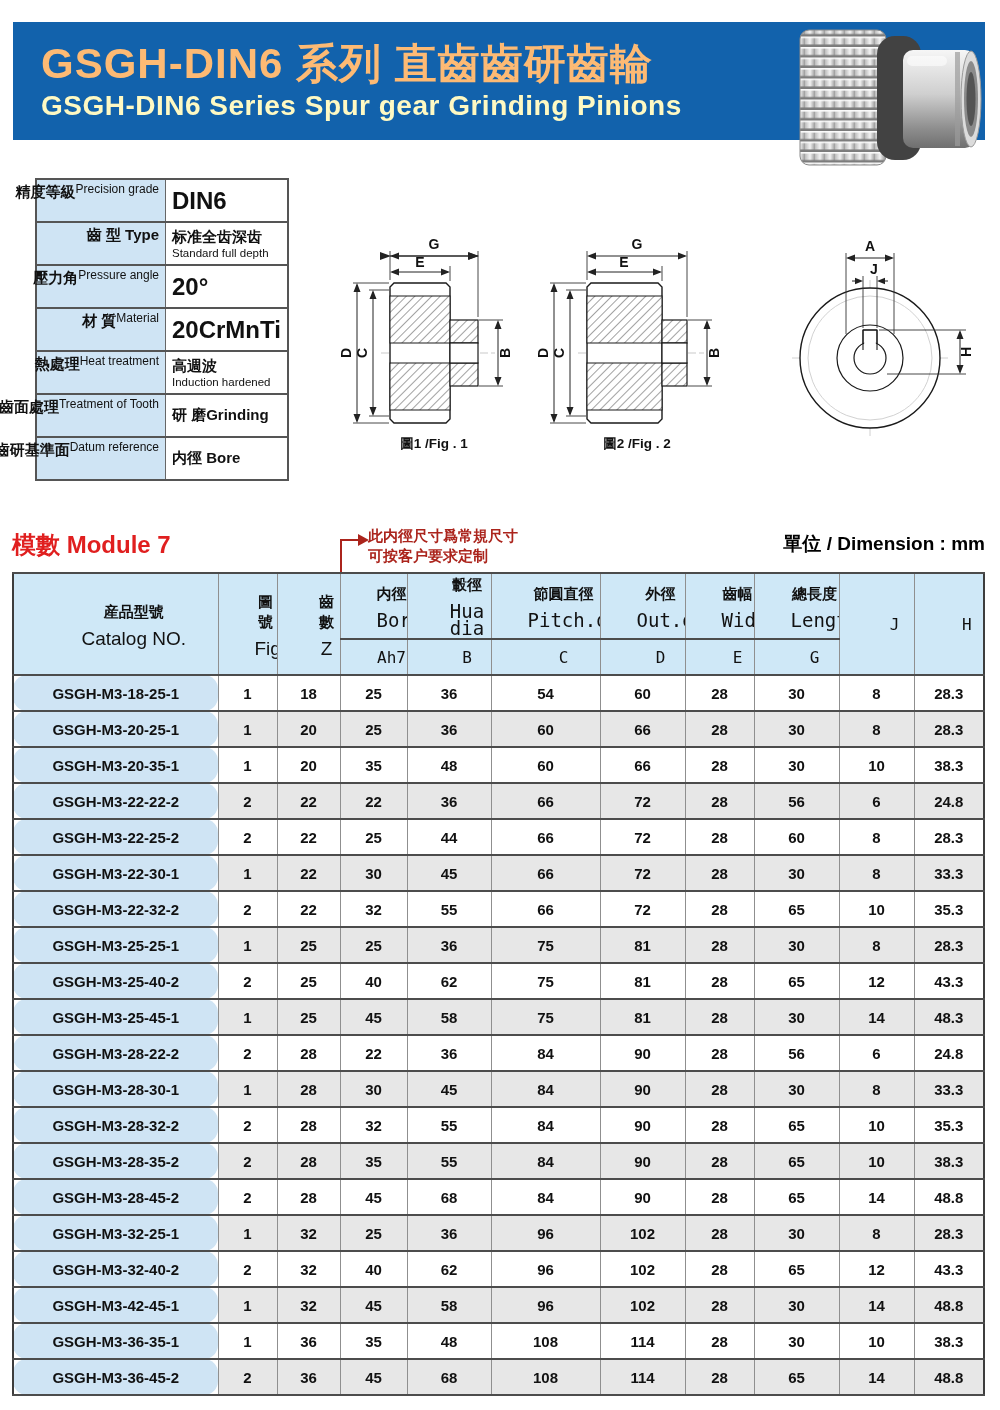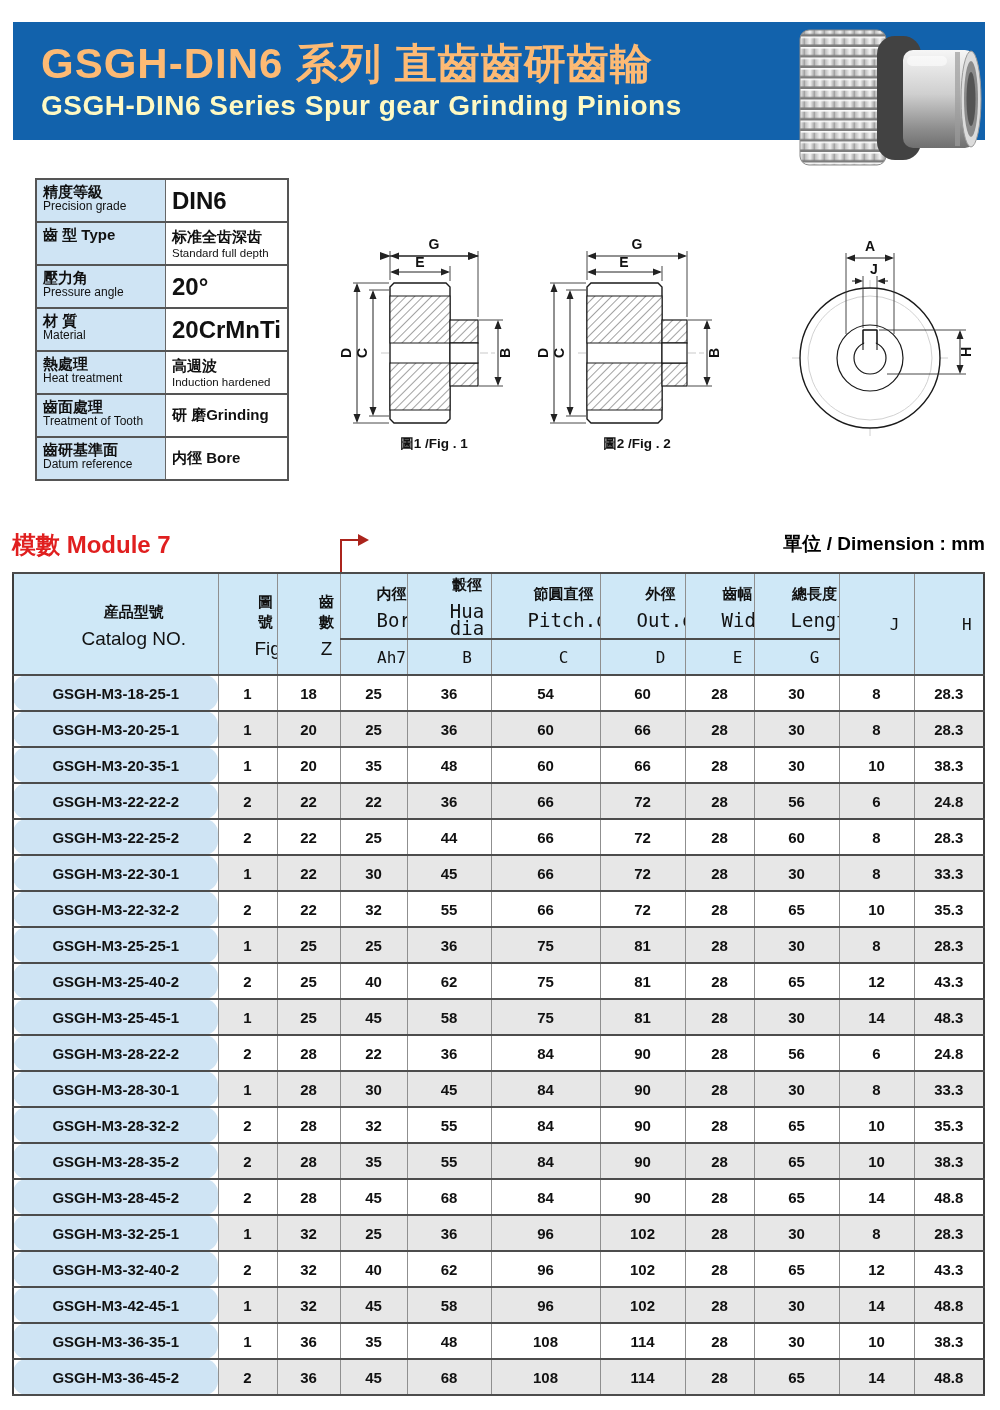--- a/index.html
+++ b/index.html
@@ -12,21 +12,21 @@
                  font-size:42px;letter-spacing:1px;white-space:nowrap;}
   .banner .subtitle{position:absolute;left:28px;top:68px;color:#fef9c3;font-weight:bold;
                     font-size:28px;letter-spacing:.5px;white-space:nowrap;}
   .gear-photo{position:absolute;left:795px;top:26px;width:200px;height:142px;}
 
   
   .spec{position:absolute;left:35px;top:178px;width:250px;border:2px solid #555;
         border-bottom:none;background:#fff;}
   .spec-row{display:flex;height:41px;border-bottom:2px solid #555;}
   .spec-label{width:129px;background:#cfe4f4;border-right:1.5px solid #666;
-              padding:3px 6px;box-sizing:border-box;display:flex;flex-direction:column;justify-content:flex-start;}
+              padding:3px 6px;box-sizing:border-box;display:flex;justify-content:flex-end;}
   .spec-label .zh{font-size:15px;font-weight:bold;line-height:17px;white-space:nowrap;}
   .spec-label .en{font-size:12px;line-height:13px;white-space:nowrap;}
   .spec-value{flex:1;padding:2px 6px;display:flex;flex-direction:column;justify-content:center;}
   .spec-value .big{font-size:24px;font-weight:bold;}
   .spec-value .med{font-size:15px;font-weight:bold;white-space:nowrap;}
   .spec-value .sub{font-size:11.5px;line-height:13px;white-space:nowrap;}
 
   
   .drawings{position:absolute;left:290px;top:226px;width:705px;height:242px;}
 
@@ -286,20 +286,24 @@
 
       <line x1="109" y1="92" x2="196" y2="92" stroke="#333" stroke-width="0.9"></line>
       <line x1="117" y1="136" x2="196" y2="136" stroke="#333" stroke-width="0.9"></line>
       <line x1="190" y1="94" x2="190" y2="134" stroke="#222" stroke-width="1"></line>
       <path d="M190,92 l-3.5,9 h7 z M190,136 l-3.5,-9 h7 z" fill="#222"></path>
       <text x="201" y="114" font-size="14" font-weight="bold" text-anchor="middle" fill="#111" transform="rotate(-90 201,114)">H</text>
     </g>
   </svg>
 
   <div class="module-label">模數 Module 7</div>
+  <div class="bore-note">
+    <div>此内徑尺寸爲常規尺寸</div>
+    <div>可按客户要求定制</div>
+  </div>
   <div class="leader-v"></div>
   <div class="leader-h"></div>
   <div class="leader-arrow"></div>
   <div class="unit-label">單位 / Dimension : mm</div>
 
   <div class="data-table">
     <table>
       <colgroup>
         <col style="width:205px">
           <col style="width:59px">

